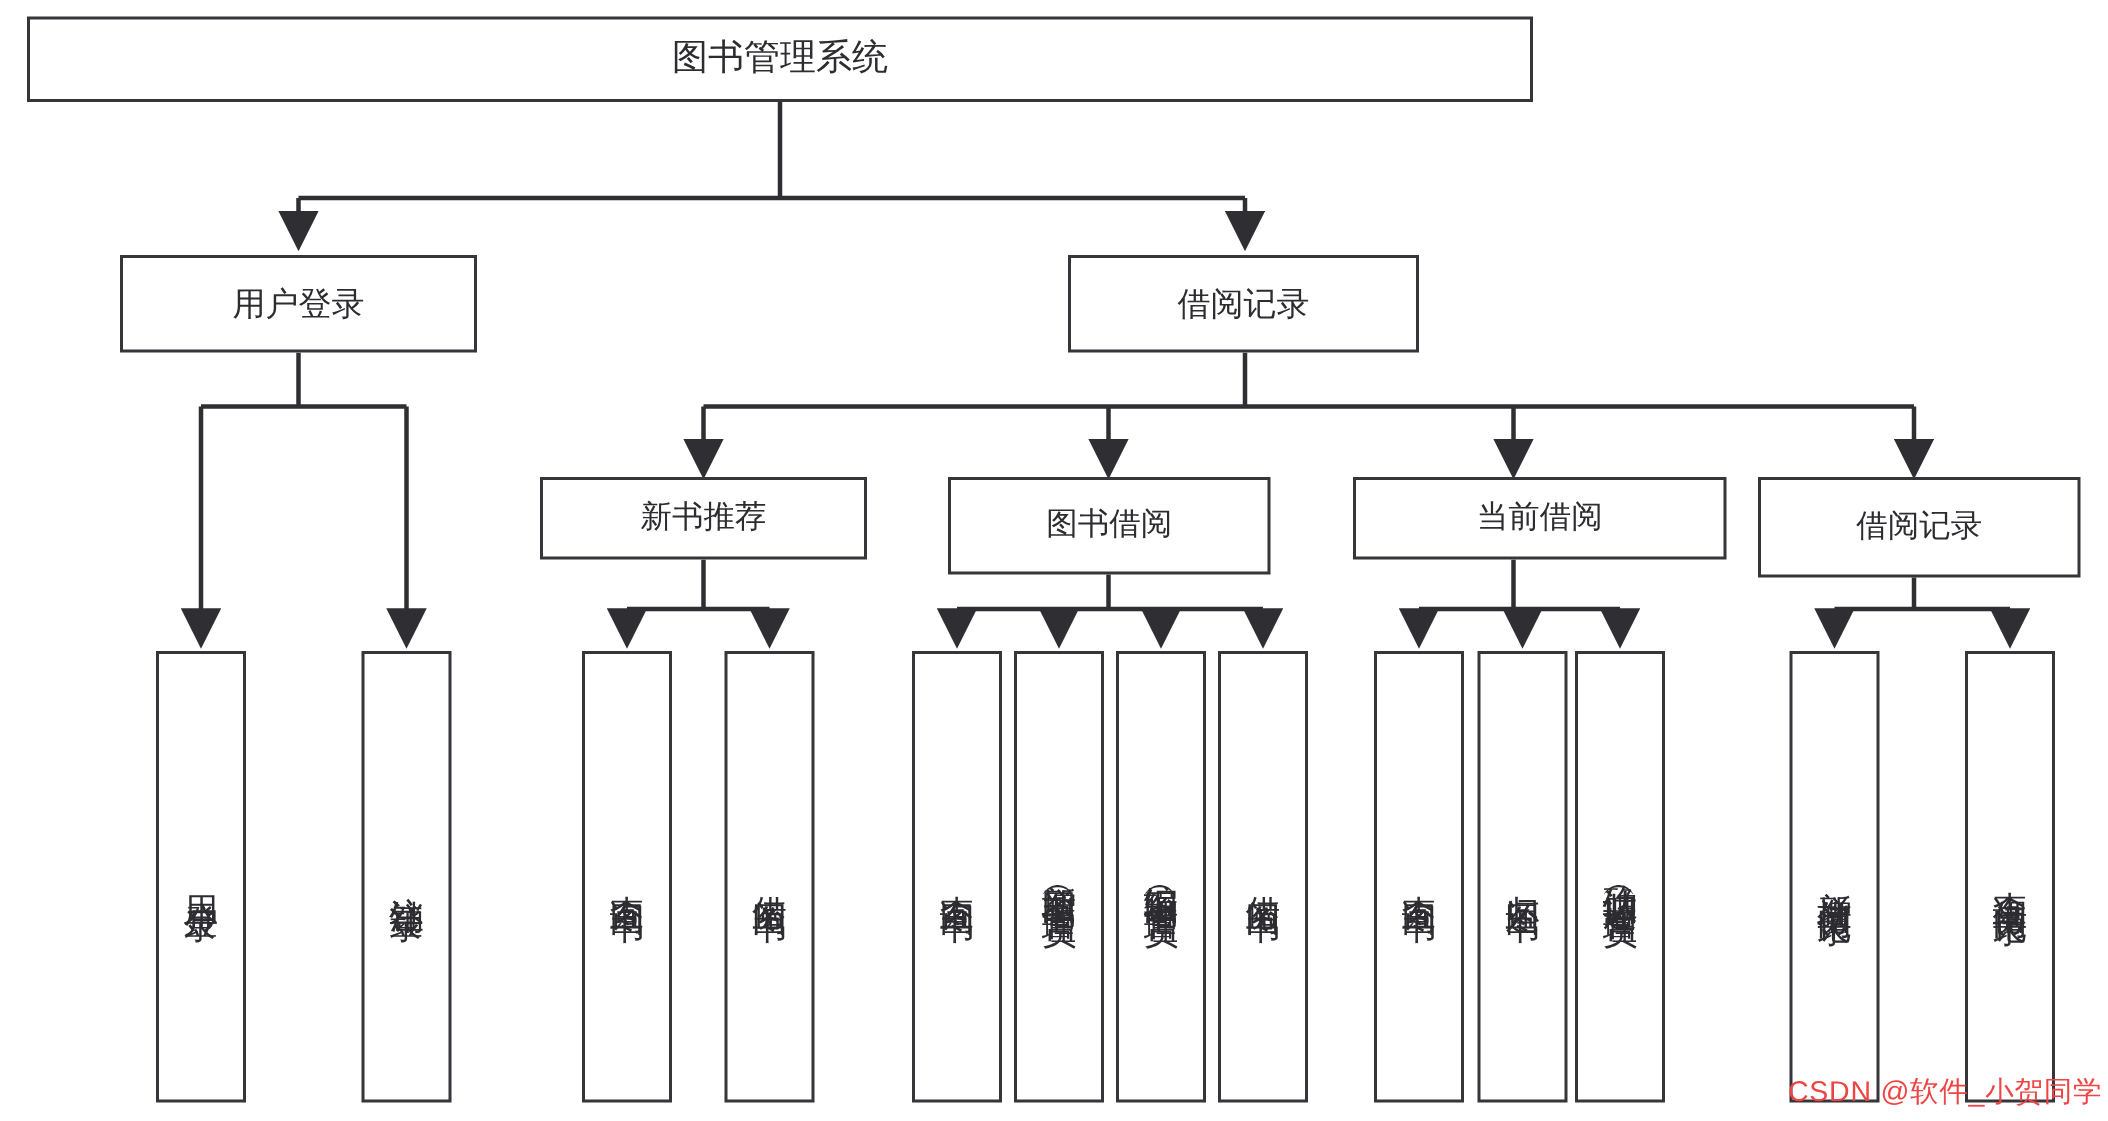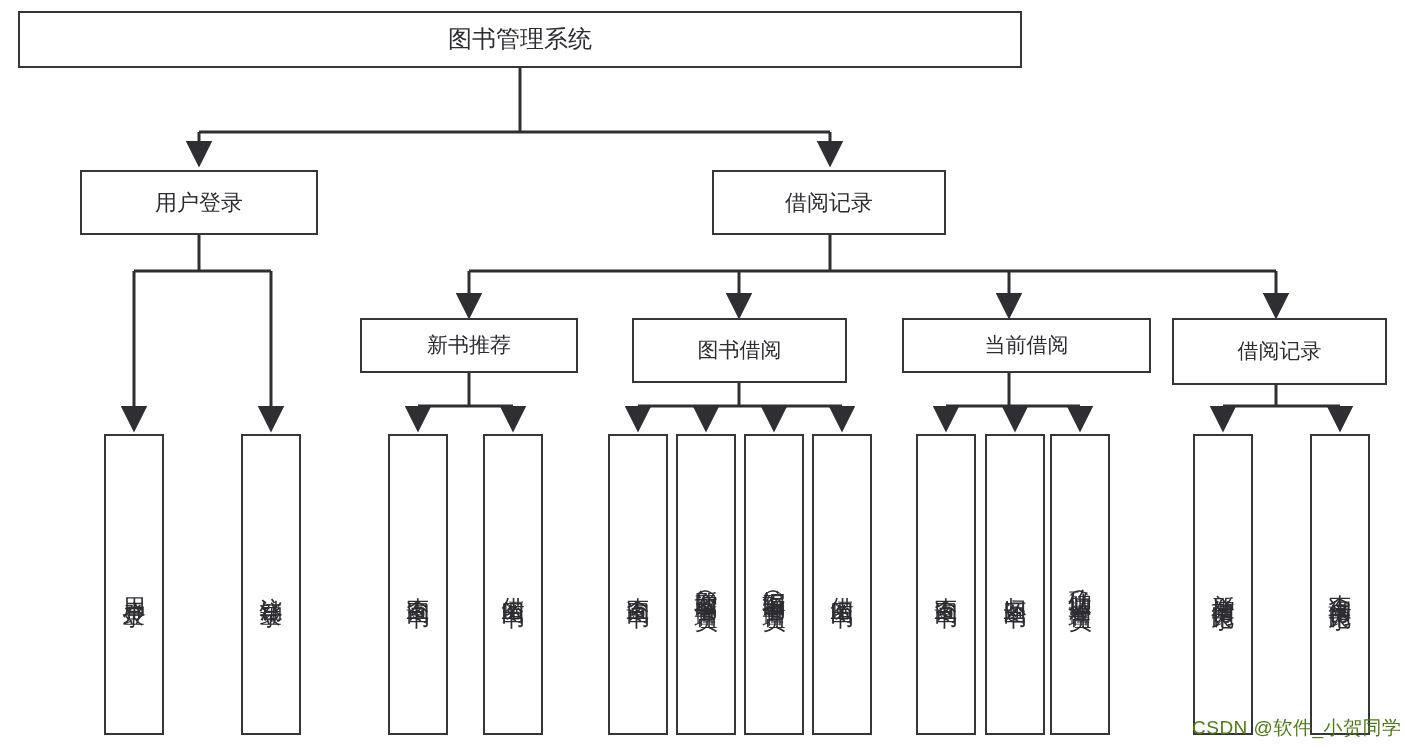--- a/index.html
+++ b/index.html
@@ -57,21 +57,21 @@
     padding: 10px 0;
     line-height: 1;
   }
   .node.leaf .lbl {
     display: block;
     white-space: nowrap;
   }
   .watermark {
     position: absolute;
     font-size: 19px;
-    color: #4d7c0f;
+    color: #ef4444;
     white-space: nowrap;
     letter-spacing: 0.5px;
   }
 </style>
 </head>
 <body>
 
 <div id="canvas">
 
   <svg id="edges" viewBox="0 0 1405 747" width="1405" height="747">

